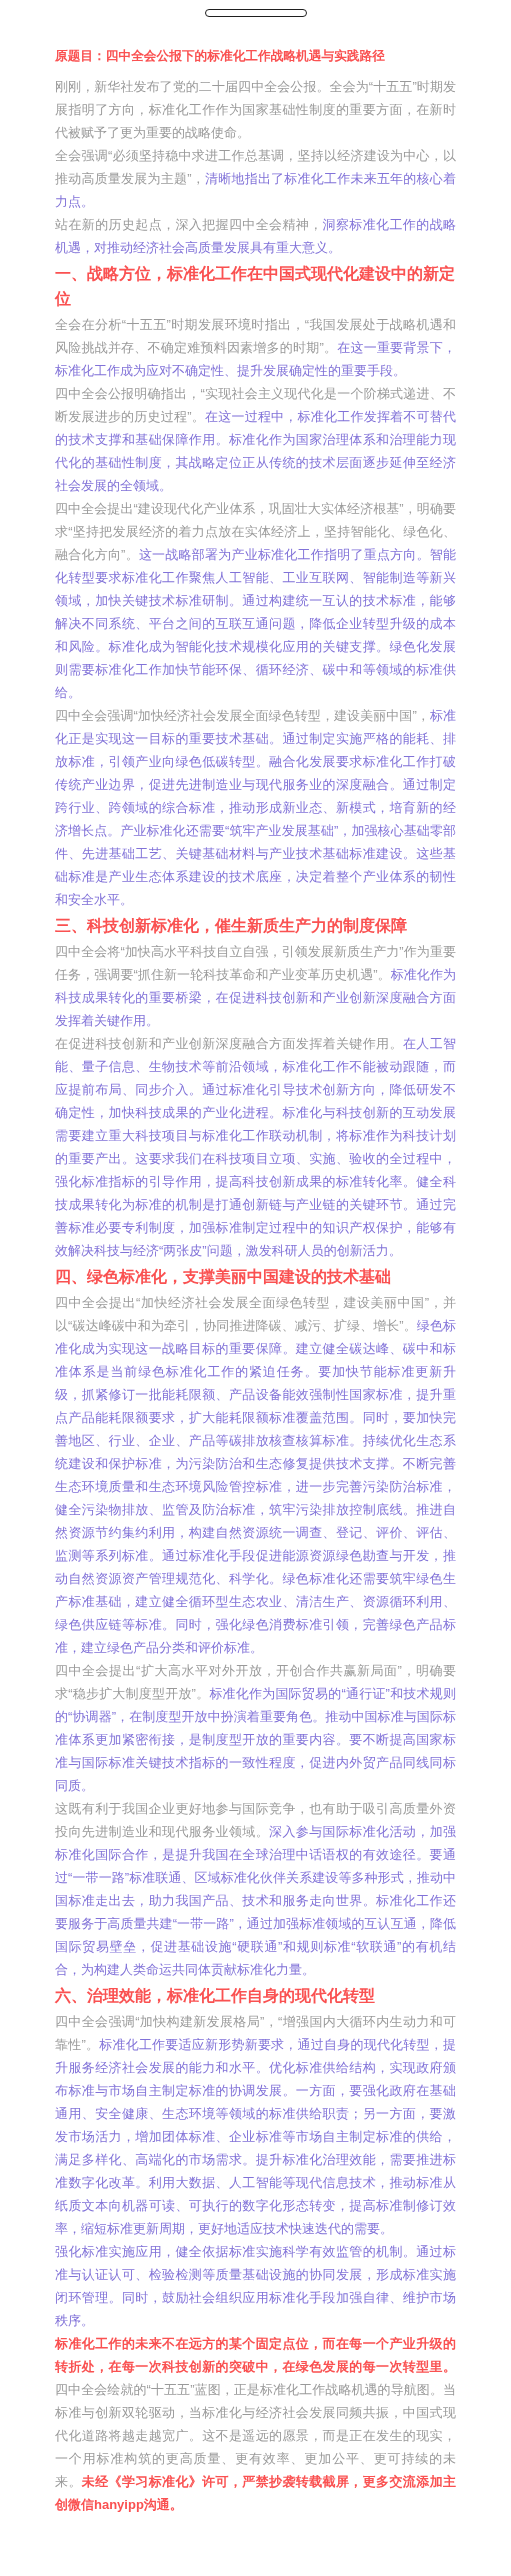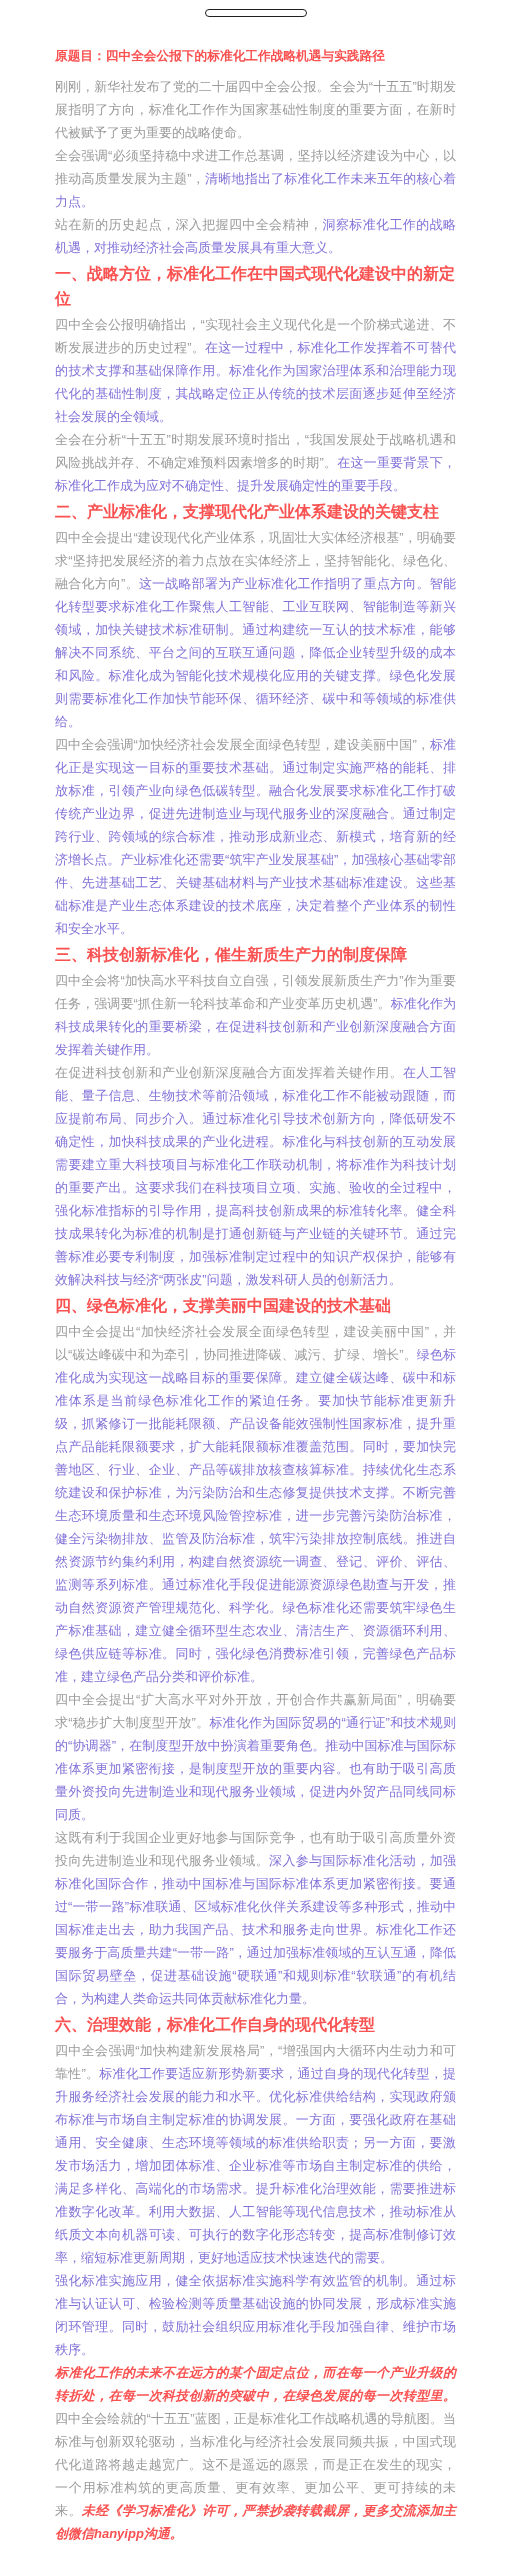--- a/index.html
+++ b/index.html
@@ -49,46 +49,45 @@
   }
   .section-heading{
     color:var(--red);
     font-size:16px;
     font-weight:bold;
     line-height:25.4px;
     margin:1.8px 0;
   }
   .run-gray{color:var(--gray);}
   .run-purple{color:var(--purple);}
-  .run-red-bold{color:var(--red);font-weight:bold;font-style:italic;}
+  .run-red-bold{color:var(--red);font-weight:bold;}
 </style>
 </head>
 <body>
 
 <div class="page">
   <div class="top-pill"></div>
   <div class="article">
     <h1 class="article-title">原题目：四中全会公报下的标准化工作战略机遇与实践路径</h1>
     <div>
         <p class="para"><span class="run-gray">刚刚，新华社发布了党的二十届四中全会公报。全会为“十五五”时期发展指明了方向，标准化工作作为国家基础性制度的重要方面，在新时代被赋予了更为重要的战略使命。</span></p>
         <p class="para"><span class="run-gray">全会强调“必须坚持稳中求进工作总基调，坚持以经济建设为中心，以推动高质量发展为主题”，</span><span class="run-purple">清晰地指出了标准化工作未来五年的核心着力点。</span></p>
         <p class="para"><span class="run-gray">站在新的历史起点，深入把握四中全会精神，</span><span class="run-purple">洞察标准化工作的战略机遇，对推动经济社会高质量发展具有重大意义。</span></p>
         <h2 class="section-heading">一、战略方位，标准化工作在中国式现代化建设中的新定位</h2>
+        <p class="para"><span class="run-gray">全会在分析“十五五”时期发展环境时指出，“我国发展处于战略机遇和风险挑战并存、不确定难预料因素增多的时期”。</span><span class="run-purple">在这一重要背景下，标准化工作成为应对不确定性、提升发展确定性的重要手段。</span></p>
         <p class="para"><span class="run-gray">四中全会公报明确指出，“实现社会主义现代化是一个阶梯式递进、不断发展进步的历史过程”。</span><span class="run-purple">在这一过程中，标准化工作发挥着不可替代的技术支撑和基础保障作用。标准化作为国家治理体系和治理能力现代化的基础性制度，其战略定位正从传统的技术层面逐步延伸至经济社会发展的全领域。</span></p>
-        <p class="para"><span class="run-gray">全会在分析“十五五”时期发展环境时指出，“我国发展处于战略机遇和风险挑战并存、不确定难预料因素增多的时期”。</span><span class="run-purple">在这一重要背景下，标准化工作成为应对不确定性、提升发展确定性的重要手段。</span></p>
-        <h2 class="section-heading">二、产业标准化，支撑现代化产业体系建设的关键支柱</h2>
         <p class="para"><span class="run-gray">四中全会提出“建设现代化产业体系，巩固壮大实体经济根基”，明确要求“坚持把发展经济的着力点放在实体经济上，坚持智能化、绿色化、融合化方向”。</span><span class="run-purple">这一战略部署为产业标准化工作指明了重点方向。智能化转型要求标准化工作聚焦人工智能、工业互联网、智能制造等新兴领域，加快关键技术标准研制。通过构建统一互认的技术标准，能够解决不同系统、平台之间的互联互通问题，降低企业转型升级的成本和风险。标准化成为智能化技术规模化应用的关键支撑。绿色化发展则需要标准化工作加快节能环保、循环经济、碳中和等领域的标准供给。</span></p>
         <p class="para"><span class="run-gray">四中全会强调“加快经济社会发展全面绿色转型，建设美丽中国”，</span><span class="run-purple">标准化正是实现这一目标的重要技术基础。通过制定实施严格的能耗、排放标准，引领产业向绿色低碳转型。融合化发展要求标准化工作打破传统产业边界，促进先进制造业与现代服务业的深度融合。通过制定跨行业、跨领域的综合标准，推动形成新业态、新模式，培育新的经济增长点。产业标准化还需要“筑牢产业发展基础”，加强核心基础零部件、先进基础工艺、关键基础材料与产业技术基础标准建设。这些基础标准是产业生态体系建设的技术底座，决定着整个产业体系的韧性和安全水平。</span></p>
         <h2 class="section-heading">三、科技创新标准化，催生新质生产力的制度保障</h2>
         <p class="para"><span class="run-gray">四中全会将“加快高水平科技自立自强，引领发展新质生产力”作为重要任务，强调要“抓住新一轮科技革命和产业变革历史机遇”。</span><span class="run-purple">标准化作为科技成果转化的重要桥梁，在促进科技创新和产业创新深度融合方面发挥着关键作用。</span></p>
         <p class="para"><span class="run-gray">在促进科技创新和产业创新深度融合方面发挥着关键作用。</span><span class="run-purple">在人工智能、量子信息、生物技术等前沿领域，标准化工作不能被动跟随，而应提前布局、同步介入。通过标准化引导技术创新方向，降低研发不确定性，加快科技成果的产业化进程。标准化与科技创新的互动发展需要建立重大科技项目与标准化工作联动机制，将标准作为科技计划的重要产出。这要求我们在科技项目立项、实施、验收的全过程中，强化标准指标的引导作用，提高科技创新成果的标准转化率。健全科技成果转化为标准的机制是打通创新链与产业链的关键环节。通过完善标准必要专利制度，加强标准制定过程中的知识产权保护，能够有效解决科技与经济“两张皮”问题，激发科研人员的创新活力。</span></p>
         <h2 class="section-heading">四、绿色标准化，支撑美丽中国建设的技术基础</h2>
         <p class="para"><span class="run-gray">四中全会提出“加快经济社会发展全面绿色转型，建设美丽中国”，并以“碳达峰碳中和为牵引，协同推进降碳、减污、扩绿、增长”。</span><span class="run-purple">绿色标准化成为实现这一战略目标的重要保障。建立健全碳达峰、碳中和标准体系是当前绿色标准化工作的紧迫任务。要加快节能标准更新升级，抓紧修订一批能耗限额、产品设备能效强制性国家标准，提升重点产品能耗限额要求，扩大能耗限额标准覆盖范围。同时，要加快完善地区、行业、企业、产品等碳排放核查核算标准。持续优化生态系统建设和保护标准，为污染防治和生态修复提供技术支撑。不断完善生态环境质量和生态环境风险管控标准，进一步完善污染防治标准，健全污染物排放、监管及防治标准，筑牢污染排放控制底线。推进自然资源节约集约利用，构建自然资源统一调查、登记、评价、评估、监测等系列标准。通过标准化手段促进能源资源绿色勘查与开发，推动自然资源资产管理规范化、科学化。绿色标准化还需要筑牢绿色生产标准基础，建立健全循环型生态农业、清洁生产、资源循环利用、绿色供应链等标准。同时，强化绿色消费标准引领，完善绿色产品标准，建立绿色产品分类和评价标准。</span></p>
-        <p class="para"><span class="run-gray">四中全会提出“扩大高水平对外开放，开创合作共赢新局面”，明确要求“稳步扩大制度型开放”。</span><span class="run-purple">标准化作为国际贸易的“通行证”和技术规则的“协调器”，在制度型开放中扮演着重要角色。推动中国标准与国际标准体系更加紧密衔接，是制度型开放的重要内容。也有助于吸引高质量外资投向先进制造业和现代服务业领域，促进内外贸产品同线同标同质。</span></p>
-        <p class="para"><span class="run-gray">这既有利于我国企业更好地参与国际竞争，也有助于吸引高质量外资投向先进制造业和现代服务业领域。</span><span class="run-purple">深入参与国际标准化活动，加强标准化国际合作，推动中国标准与国际标准体系更加紧密衔接。要通过“一带一路”标准联通、区域标准化伙伴关系建设等多种形式，推动中国标准走出去，助力我国产品、技术和服务走向世界。标准化工作还要服务于高质量共建“一带一路”，通过加强标准领域的互认互通，降低国际贸易壁垒，促进基础设施“硬联通”和规则标准“软联通”的有机结合，为构建人类命运共同体贡献标准化力量。</span></p>
+        <p class="para"><span class="run-gray">四中全会提出“扩大高水平对外开放，开创合作共赢新局面”，明确要求“稳步扩大制度型开放”。</span><span class="run-purple">标准化作为国际贸易的“通行证”和技术规则的“协调器”，在制度型开放中扮演着重要角色。推动中国标准与国际标准体系更加紧密衔接，是制度型开放的重要内容。要不断提高国家标准与国际标准关键技术指标的一致性程度，促进内外贸产品同线同标同质。</span></p>
+        <p class="para"><span class="run-gray">这既有利于我国企业更好地参与国际竞争，也有助于吸引高质量外资投向先进制造业和现代服务业领域。</span><span class="run-purple">深入参与国际标准化活动，加强标准化国际合作，是提升我国在全球治理中话语权的有效途径。要通过“一带一路”标准联通、区域标准化伙伴关系建设等多种形式，推动中国标准走出去，助力我国产品、技术和服务走向世界。标准化工作还要服务于高质量共建“一带一路”，通过加强标准领域的互认互通，降低国际贸易壁垒，促进基础设施“硬联通”和规则标准“软联通”的有机结合，为构建人类命运共同体贡献标准化力量。</span></p>
         <h2 class="section-heading">六、治理效能，标准化工作自身的现代化转型</h2>
         <p class="para"><span class="run-gray">四中全会强调“加快构建新发展格局”，“增强国内大循环内生动力和可靠性”。</span><span class="run-purple">标准化工作要适应新形势新要求，通过自身的现代化转型，提升服务经济社会发展的能力和水平。优化标准供给结构，实现政府颁布标准与市场自主制定标准的协调发展。一方面，要强化政府在基础通用、安全健康、生态环境等领域的标准供给职责；另一方面，要激发市场活力，增加团体标准、企业标准等市场自主制定标准的供给，满足多样化、高端化的市场需求。提升标准化治理效能，需要推进标准数字化改革。利用大数据、人工智能等现代信息技术，推动标准从纸质文本向机器可读、可执行的数字化形态转变，提高标准制修订效率，缩短标准更新周期，更好地适应技术快速迭代的需要。</span></p>
         <p class="para"><span class="run-purple">强化标准实施应用，健全依据标准实施科学有效监管的机制。通过标准与认证认可、检验检测等质量基础设施的协同发展，形成标准实施闭环管理。同时，鼓励社会组织应用标准化手段加强自律、维护市场秩序。</span></p>
         <p class="para"><span class="run-red-bold">标准化工作的未来不在远方的某个固定点位，而在每一个产业升级的转折处，在每一次科技创新的突破中，在绿色发展的每一次转型里。</span><span class="run-gray">四中全会绘就的“十五五”蓝图，正是标准化工作战略机遇的导航图。当标准与创新双轮驱动，当标准化与经济社会发展同频共振，中国式现代化道路将越走越宽广。这不是遥远的愿景，而是正在发生的现实，一个用标准构筑的更高质量、更有效率、更加公平、更可持续的未来。</span><span class="run-red-bold">未经《学习标准化》许可，严禁抄袭转载截屏，更多交流添加主创微信hanyipp沟通。</span></p>
       </div>
   </div>
 </div>
 
 
 </body></html>

